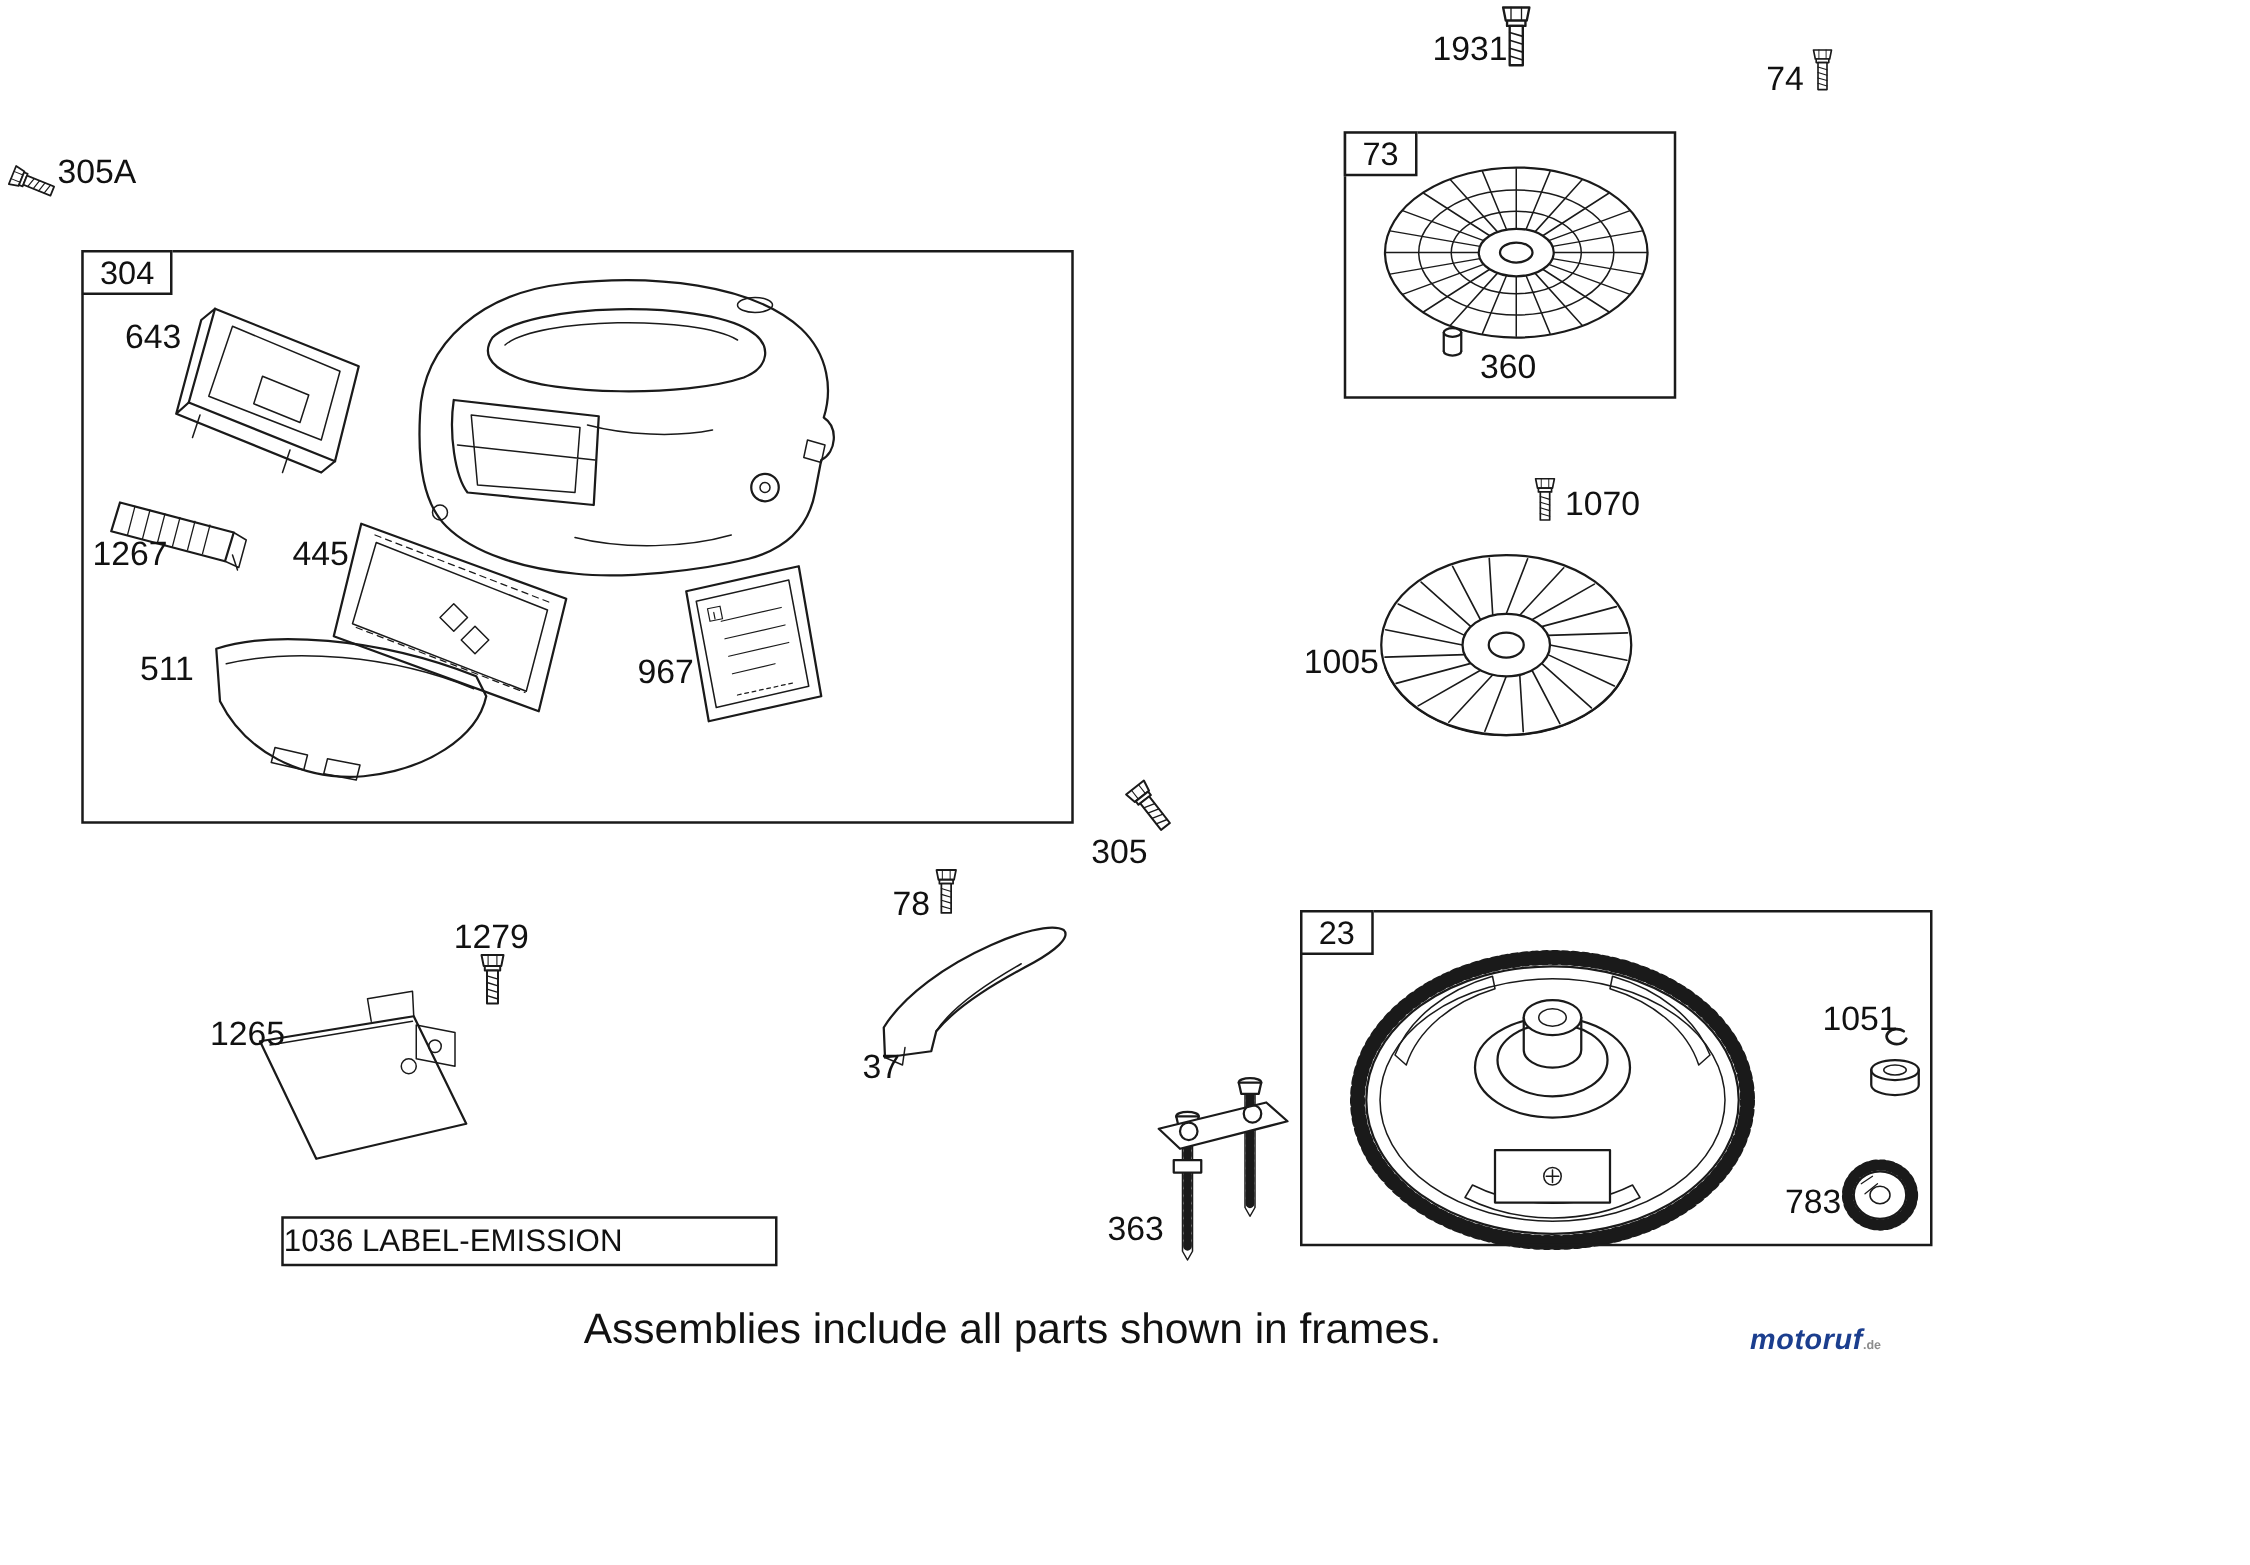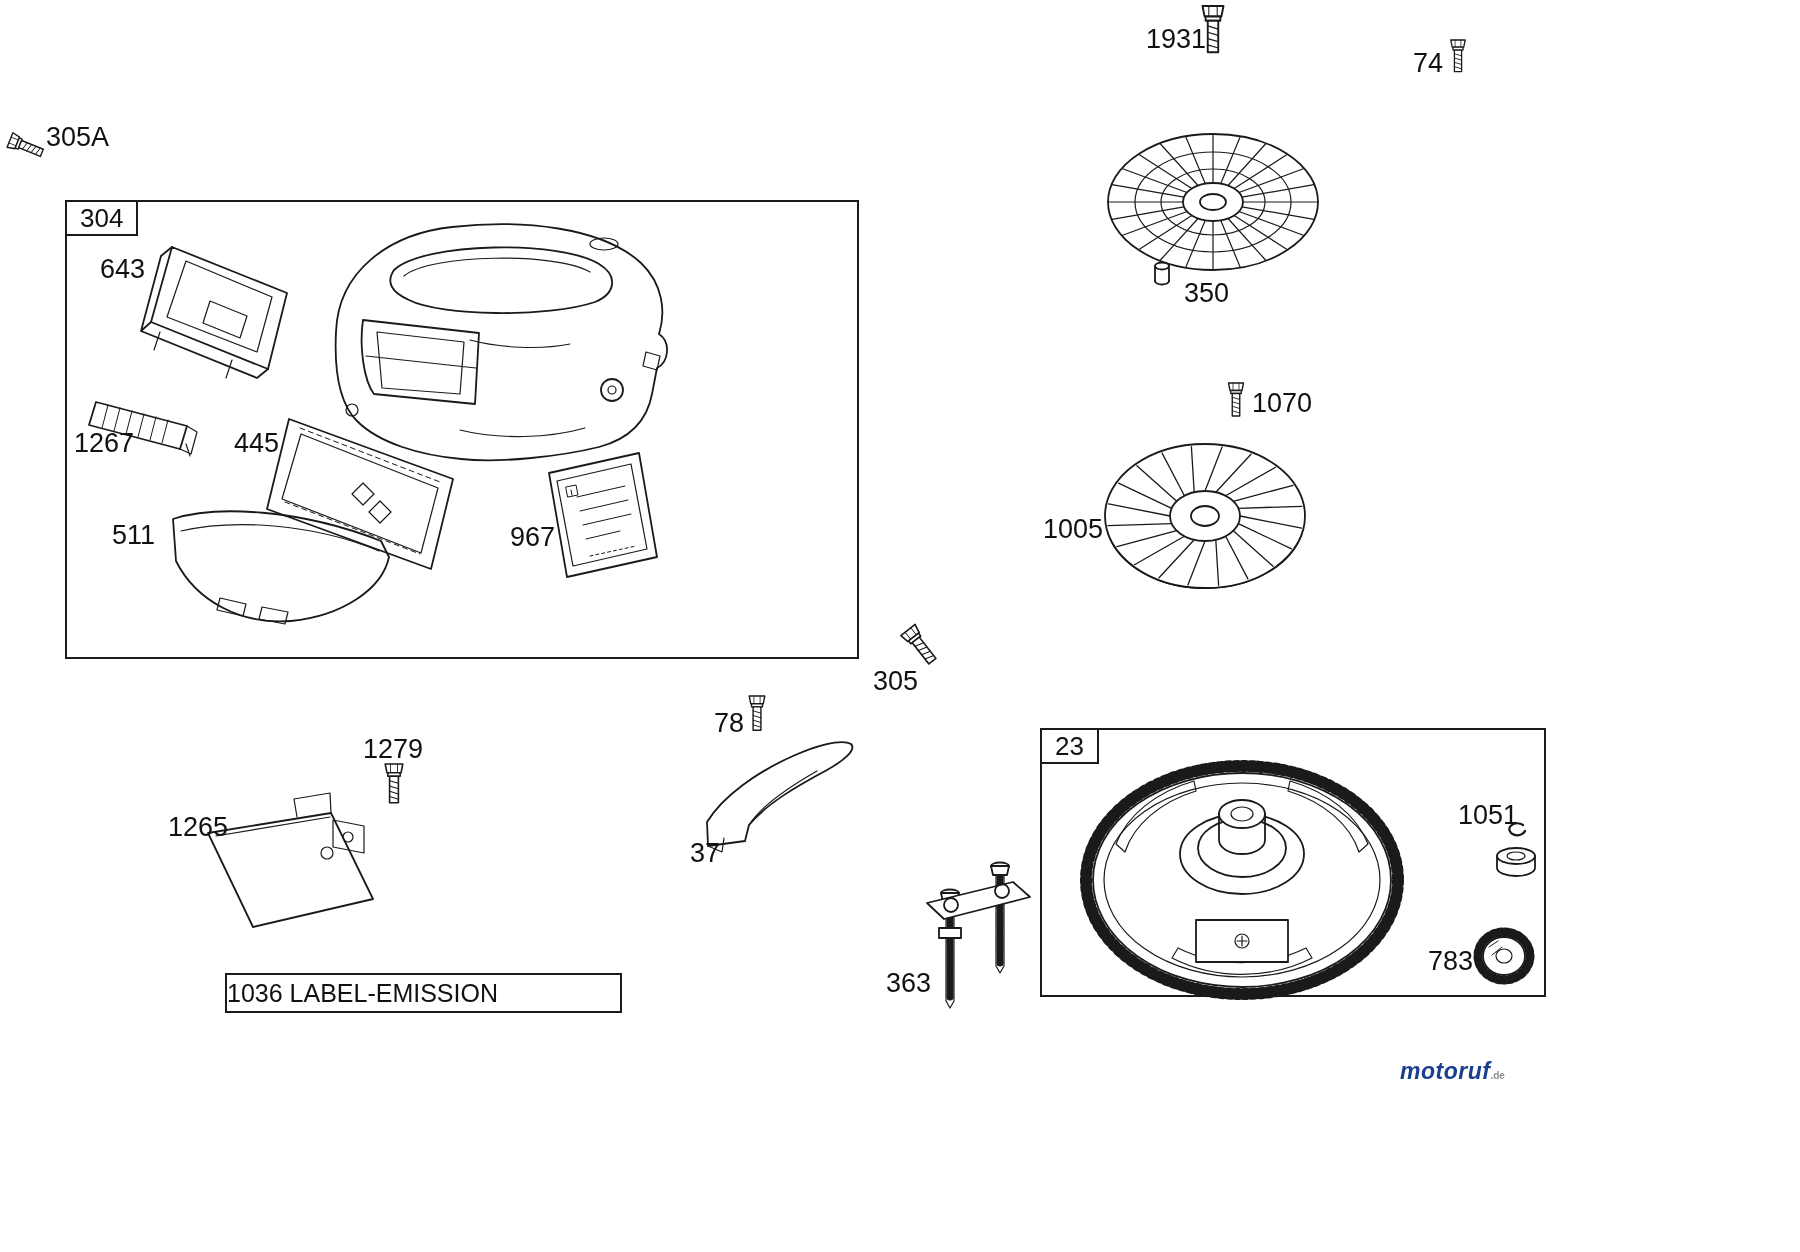--- a/index.html
+++ b/index.html
@@ -210,45 +210,49 @@
       <ellipse rx="21" ry="19" fill="#fff"></ellipse>
       <ellipse rx="8" ry="7" stroke-width="1.2"></ellipse>
       <path stroke-width="1" d="M-15,-9 L-6,-15 M-12,-1 L-2,-9"></path>
     </g>
   </svg>
 
   <div class="frame" style="left:65px;top:200px;width:790px;height:455px">
     <div class="frame-num">304</div>
   </div>
 
+  <div class="frame" style="left:1075px;top:105px;width:262px;height:210px">
+    <div class="frame-num">73</div>
+  </div>
 
   <div class="frame" style="left:1040px;top:728px;width:502px;height:265px">
     <div class="frame-num">23</div>
   </div>
 
   <div class="plabel" style="left:46px;top:122px">305A</div>
   <div class="plabel" style="left:1146px;top:24px">1931</div>
   <div class="plabel" style="left:1413px;top:48px">74</div>
-  <div class="plabel" style="left:1184px;top:278px">350</div>
+  <div class="plabel" style="left:1184px;top:278px">360</div>
   <div class="plabel" style="left:100px;top:254px">643</div>
   <div class="plabel" style="left:74px;top:428px">1267</div>
   <div class="plabel" style="left:234px;top:428px">445</div>
   <div class="plabel" style="left:112px;top:520px">511</div>
   <div class="plabel" style="left:510px;top:522px">967</div>
   <div class="plabel" style="left:1252px;top:388px">1070</div>
   <div class="plabel" style="left:1043px;top:514px">1005</div>
   <div class="plabel" style="left:873px;top:666px">305</div>
   <div class="plabel" style="left:714px;top:708px">78</div>
   <div class="plabel" style="left:690px;top:838px">37</div>
   <div class="plabel" style="left:363px;top:734px">1279</div>
   <div class="plabel" style="left:168px;top:812px">1265</div>
   <div class="plabel" style="left:1458px;top:800px">1051</div>
   <div class="plabel" style="left:1428px;top:946px">783</div>
   <div class="plabel" style="left:886px;top:968px">363</div>
 
   <div class="emission-box">1036 LABEL-EMISSION</div>
 
+  <div class="footer-note">Assemblies include all parts shown in frames.</div>
 
   <div class="brandmark">
     <span class="brand">motoruf</span><span class="tld">.de</span>
   </div>
 
 </div>
 
 </body></html>

